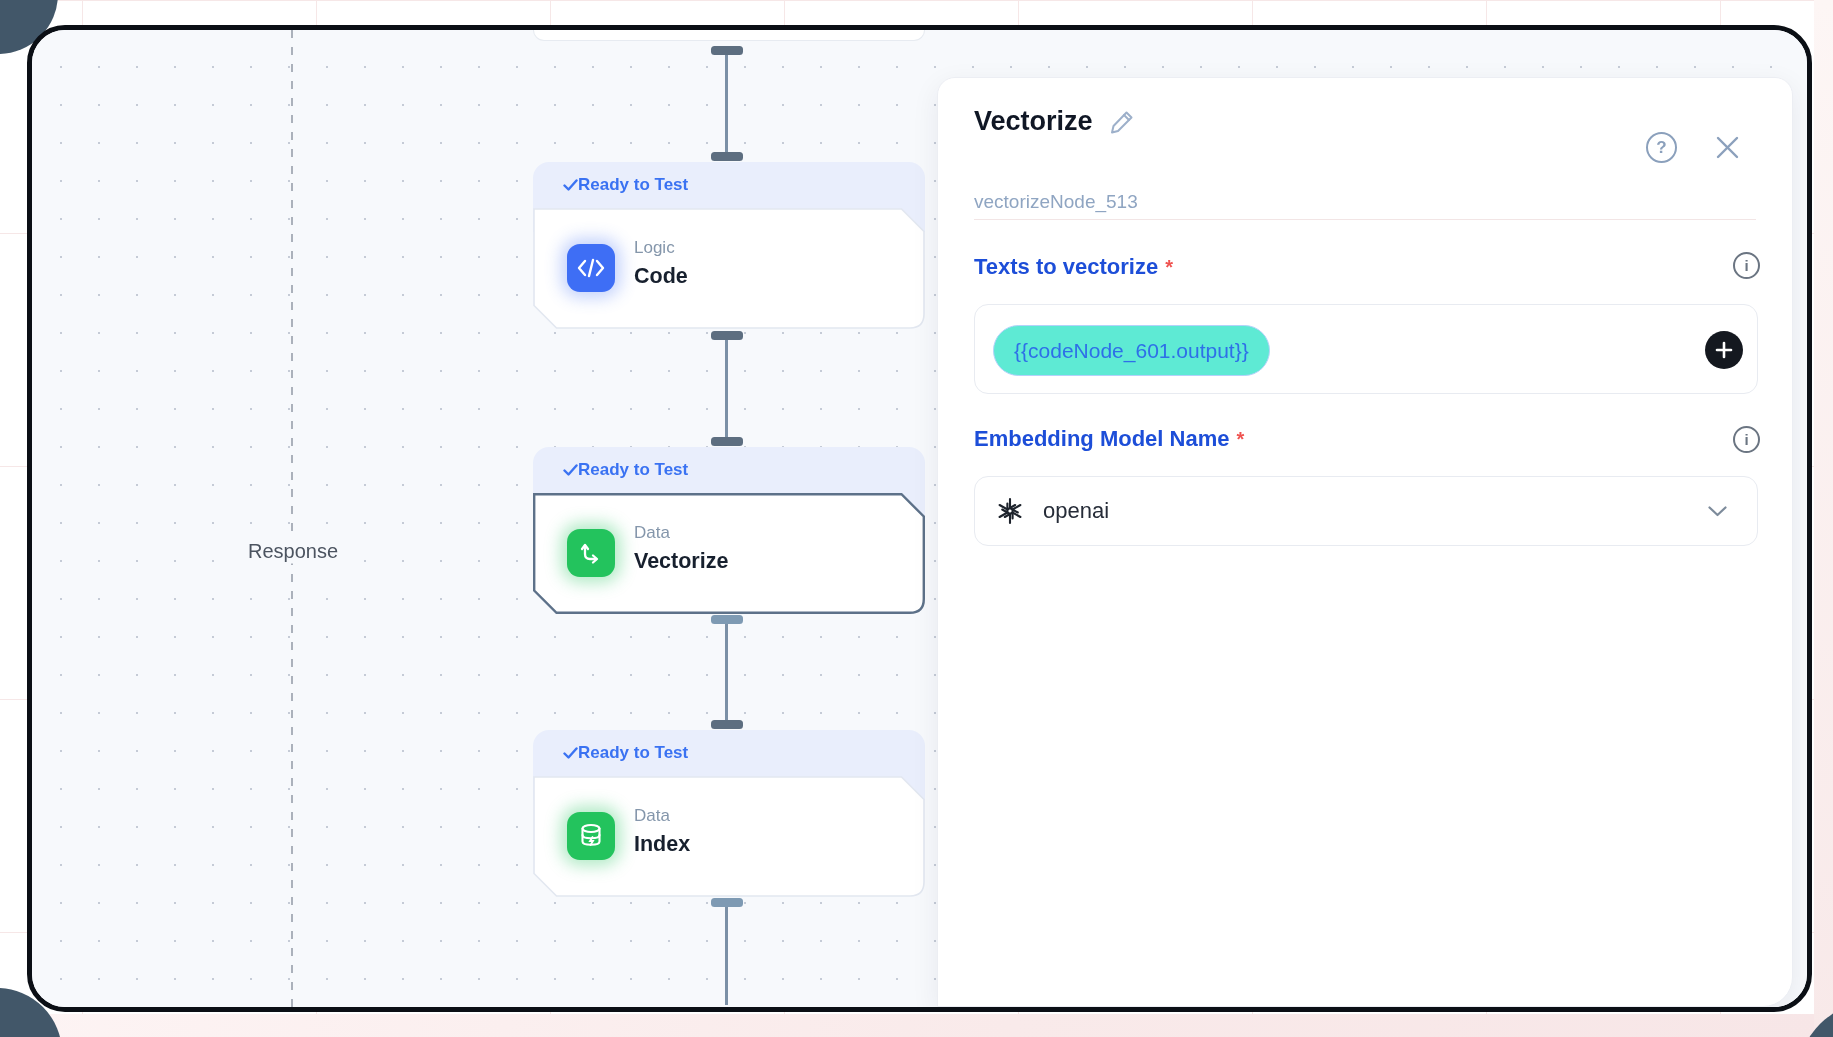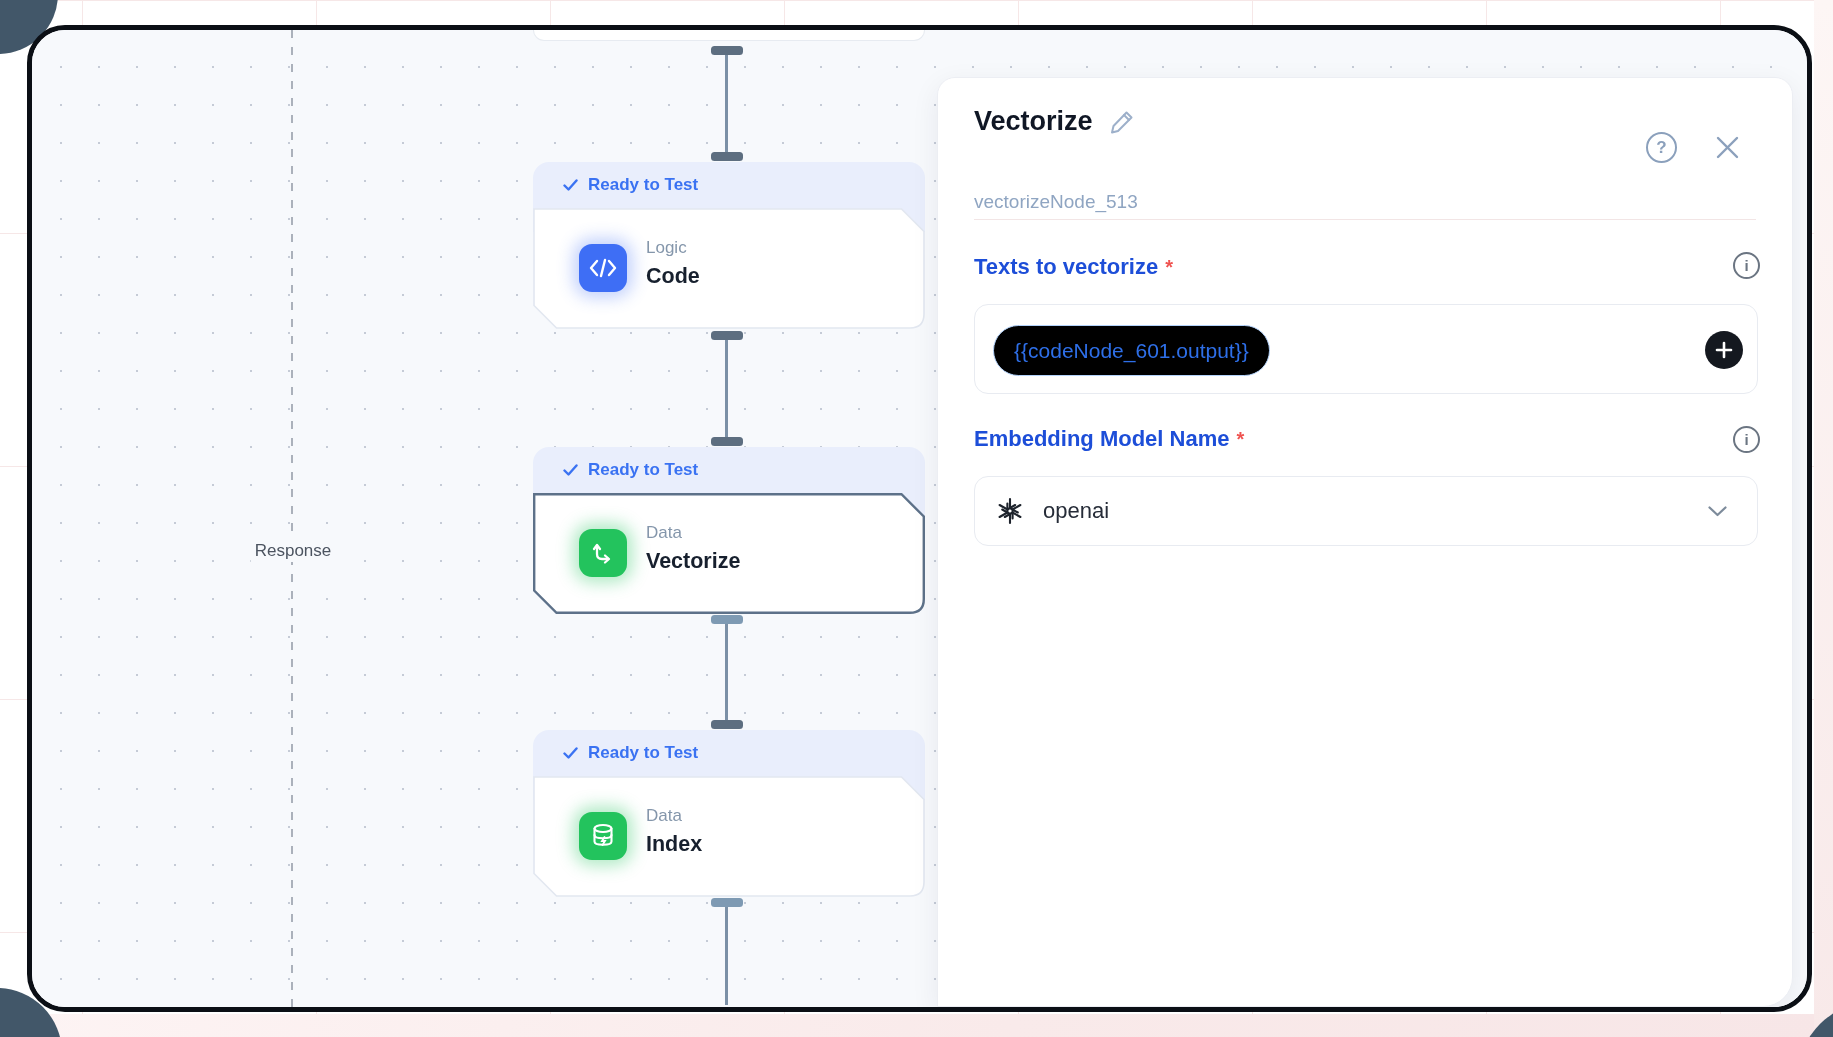--- a/index.html
+++ b/index.html
@@ -38,43 +38,43 @@
     background-color:#f7f9fc;
     background-image:radial-gradient(circle, #c5cbd6 1.3px, transparent 1.5px);
     background-size:38px 38px; background-position:10px 18px;
   }
   .dashed-line {
     position:absolute; left:259px; top:0; bottom:0; width:2px;
     background:repeating-linear-gradient(180deg, #abb1bb 0 8px, transparent 8px 17px);
   }
   .response-label {
     position:absolute; left:261px; top:521px; transform:translate(-50%,-50%);
-    font-size:17px; color:#4c5460; background:#f7f9fc; padding:1px 4px; z-index:2;
+    font-size:20px; color:#4c5460; background:#f7f9fc; padding:1px 4px; z-index:2;
   }
 
   
   .wire { position:absolute; left:693px; width:3px; background:#7b90a6; z-index:1; }
   .handle { position:absolute; left:679px; width:32px; height:9px; border-radius:3.5px;
     background:#5d6e80; z-index:2; }
   .handle.light { background:#7e9ab3; }
 
   
   .stub-card { position:absolute; left:501px; top:0; width:392px; height:11px;
     background:#fff; border:1.5px solid #e7ebf1; border-top:none;
     border-radius:0 0 14px 14px; z-index:2; }
 
   
   .node { position:absolute; left:501px; width:392px; height:168px; z-index:3; }
   .badge { position:absolute; left:0; top:0; width:392px; height:70px;
     background:#e9eefc; border-radius:16px 16px 0 0;
-    display:flex; align-items:flex-start; padding:13px 0 0 30px; gap:10px;
+    display:flex; align-items:flex-start; padding:13px 0 0 30px; 
     color:#3a72f2; font-size:17px; font-weight:600; }
   .badge .chk { margin-top:4px; }
   .card-svg { position:absolute; left:0; top:46px; width:392px; height:122px; }
-  .card-content { position:absolute; left:16px; top:46px; width:348px; height:121px;padding-left:28px; }
+  .card-content { position:absolute; left:4px; top:46px; width:348px; height:121px;padding-left:28px; }
   .node-icon { position:absolute; left:30px; top:36px; width:48px; height:48px;
     border-radius:13px; display:flex; align-items:center; justify-content:center; }
   .node-icon.blue { background:#3e6ef5; box-shadow:0 0 16px 6px rgba(62,110,245,.30); }
   .node-icon.green { background:#23c35d; box-shadow:0 0 16px 6px rgba(35,195,93,.35); }
   .node-cat { position:absolute; left:97px; top:30px; font-size:17px; color:#8496ab; font-weight:500; }
   .node-name { position:absolute; left:97px; top:56px; font-size:21.5px; color:#17202e; font-weight:700; }
 
   
   .panel { position:absolute; left:905px; top:47px; width:856px; height:930px;
     background:#ffffff; border:1px solid #eceef3; border-radius:18px 18px 30px 0;
@@ -90,21 +90,21 @@
   .field-label-row { position:absolute; left:36px; right:36px; display:flex; align-items:center; }
   .field-label { font-size:22px; font-weight:600; color:#1d4ed8; }
   .req { color:#ef5350; font-size:20px; font-weight:700; margin-left:7px; }
   .info-icon { position:absolute; right:32px; width:27px; height:27px; border-radius:50%;
     border:2px solid #6b7582; color:#6b7582; font-size:15px; font-weight:700; font-style:normal;
     display:flex; align-items:center; justify-content:center; }
 
   .input-box { position:absolute; left:36px; top:226px; width:784px; height:90px;
     background:#fff; border:1.5px solid #e8ebf1; border-radius:14px; }
   .chip { position:absolute; left:18px; top:20px; height:51px; border-radius:26px;
-    background:#000000; border:1.5px solid #b3d2fa; color:#2e6fe8; font-size:21px;
+    background:#5eead4; border:1.5px solid #b3d2fa; color:#2e6fe8; font-size:21px;
     display:flex; align-items:center; padding:17px 20px; }
   .plus-btn { position:absolute; right:14px; top:26px; width:38px; height:38px;
     border-radius:50%; background:#14181f; display:flex; align-items:center; justify-content:center; }
 
   .dropdown { position:absolute; left:36px; width:784px; height:70px;
     background:#fff; border:1.5px solid #e8ebf1; border-radius:14px;
     display:flex; align-items:center; }
   .dd1 { top:398px; padding-left:20px; }
   .dd2 { top:489px; padding-left:24px; }
   .dd-text { font-size:22px; color:#262c38; }

